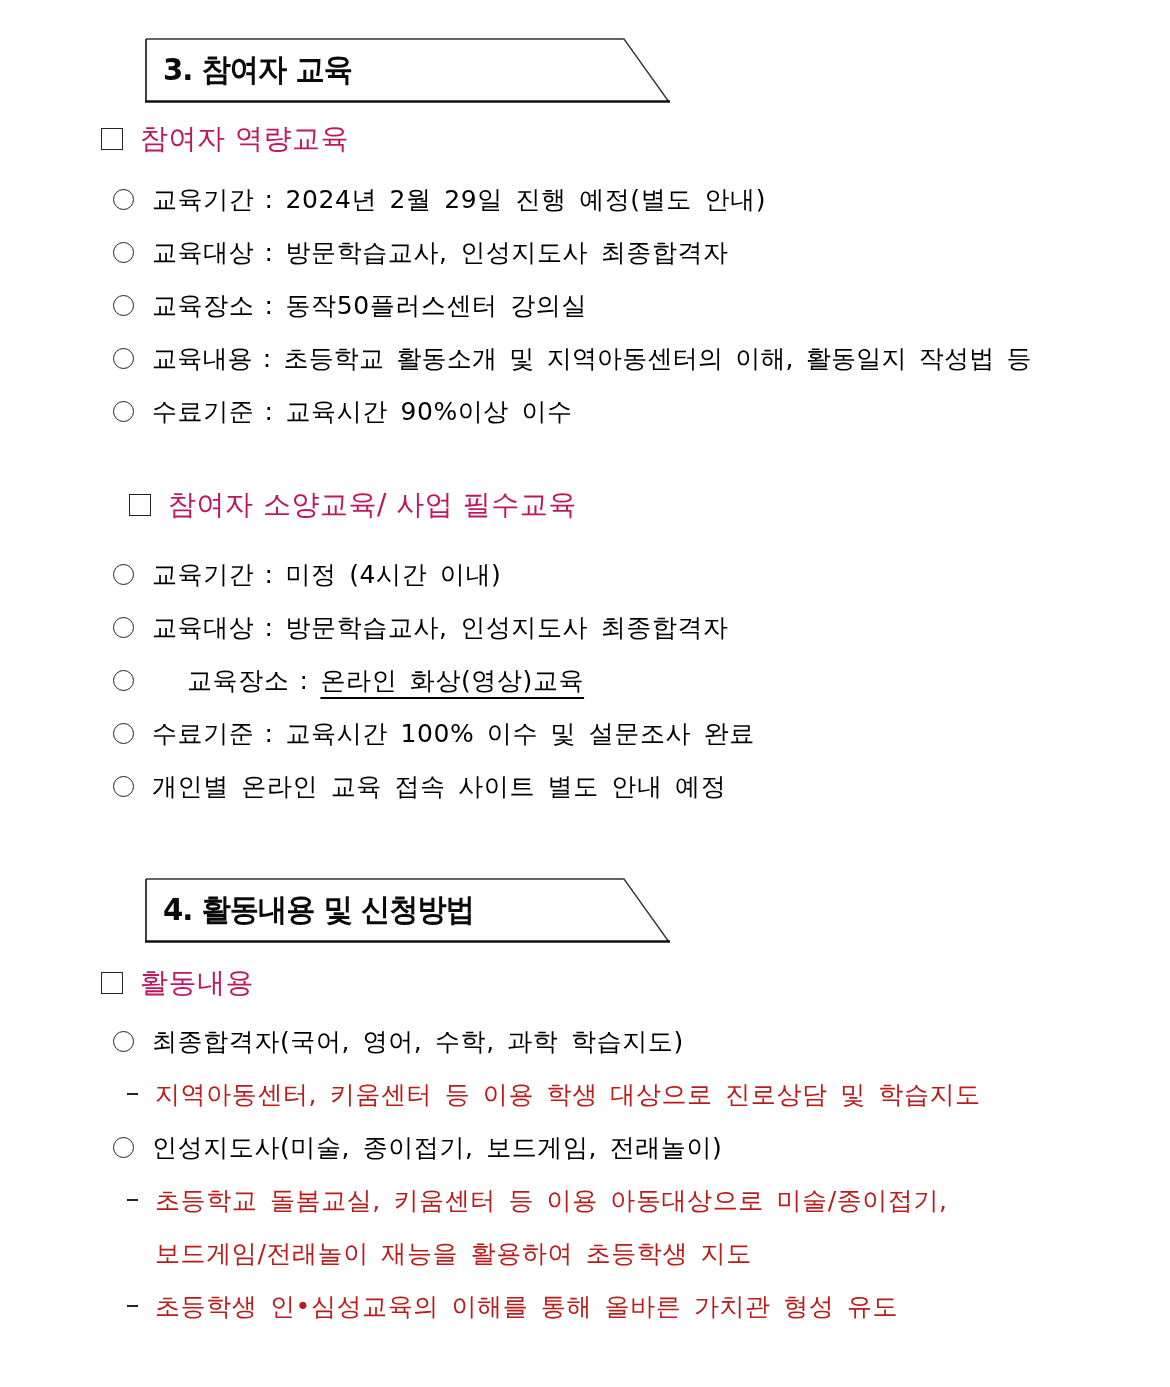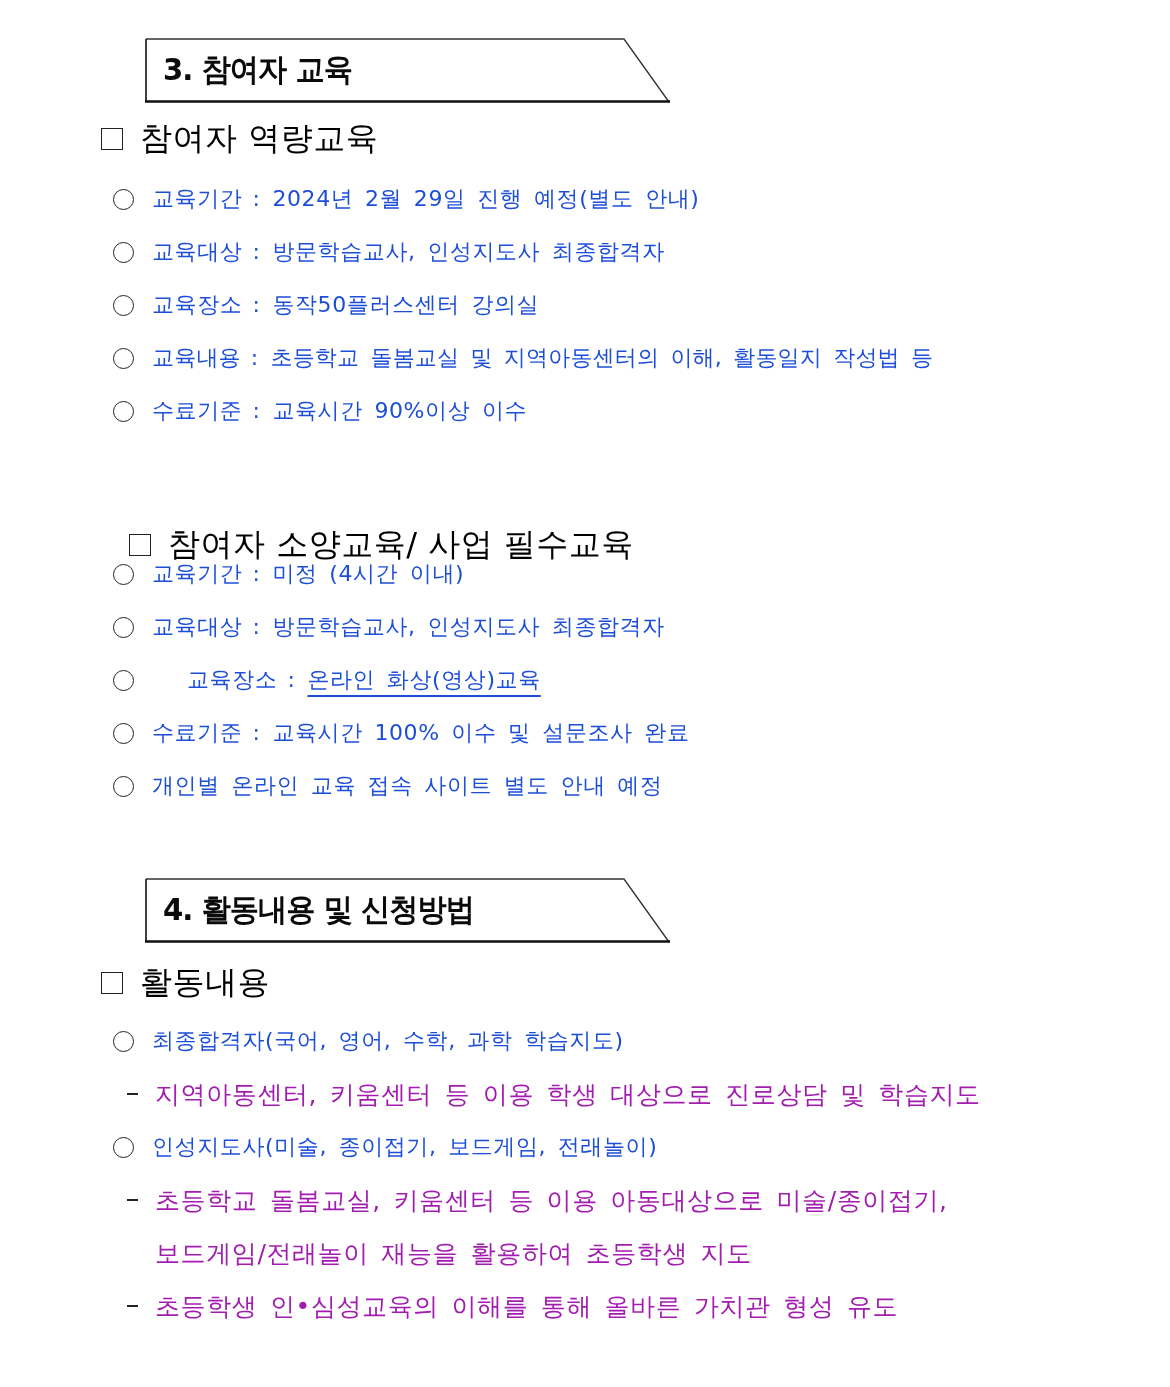--- a/index.html
+++ b/index.html
@@ -17,34 +17,34 @@
     position: absolute; left: 18px; top: 11px;
     font-family: "DejaVu Sans", sans-serif; font-weight: bold;
     font-size: 31px; letter-spacing: -1px; color: #0a0a0a;
     transform: scaleX(0.94); transform-origin: left center;
     white-space: nowrap;
   }
 
   
   .sub-head { position: absolute; left: 101px; height: 34px; display: flex; align-items: center; }
   .sq-box { width: 22px; height: 22px; border: 1.6px solid #222; box-sizing: border-box; margin-right: 17px; background: #fff; }
-  .sub-label { font-size: 32px; letter-spacing: 0.5px; white-space: nowrap; color: #000000; }
+  .sub-label { font-size: 28px; letter-spacing: 0.5px; white-space: nowrap; color: #be185d; }
 
   
   .c-line { position: absolute; left: 113px; height: 34px; display: flex; align-items: center; white-space: nowrap; }
   .circle { width: 21px; height: 21px; border: 1.5px solid #222; border-radius: 50%; box-sizing: border-box; margin-right: 18px; }
-  .c-text { font-size: 22px; letter-spacing: 0.6px; color: #1d4ed8; word-spacing: 4px; }
+  .c-text { font-size: 25px; letter-spacing: 0.6px; color: #000000; word-spacing: 4px; }
   .c-key { margin-right: 10px; }
   .c-sep { margin-right: 12px; }
   .ul { text-decoration: underline; text-underline-offset: 8px; text-decoration-thickness: 1.5px; padding-right: 14px; }
 
   
   .d-line { position: absolute; left: 127px; height: 34px; display: flex; align-items: center; white-space: nowrap; }
   .dash { width: 11px; height: 2px; background: #222; margin-right: 17px; }
-  .d-text { font-size: 25px; letter-spacing: 0.6px; color: #a21caf; word-spacing: 4px; }
+  .d-text { font-size: 25px; letter-spacing: 0.6px; color: #b91c1c; word-spacing: 4px; }
   .cont-line { position: absolute; left: 155px; height: 34px; display: flex; align-items: center; white-space: nowrap; }
 </style>
 </head>
 <body>
 
 <div class="page">
 
   <div class="sec-header" style="top:38px;">
     <svg width="528" height="66">
       <polyline points="1,1 479,1 524,64" fill="none" stroke="#333" stroke-width="1.3"></polyline>
@@ -76,32 +76,32 @@
   <div class="c-line" style="top:288px;justify-content:center;">
     <span class="circle"></span>
     <span class="c-text">
       <span class="c-key">교육장소</span><span class="c-sep">:</span><span>동작50플러스센터 강의실</span>
     </span>
   </div>
 
   <div class="c-line" style="top:341px;">
     <span class="circle"></span>
     <span class="c-text" style="letter-spacing:0.2px;">
-      <span class="c-key">교육내용</span><span class="c-sep">:</span><span>초등학교 돌봄교실 및 지역아동센터의 이해, 활동일지 작성법 등</span>
+      <span class="c-key">교육내용</span><span class="c-sep">:</span><span>초등학교 활동소개 및 지역아동센터의 이해, 활동일지 작성법 등</span>
     </span>
   </div>
 
   <div class="c-line" style="top:394px;">
     <span class="circle"></span>
     <span class="c-text">
       <span class="c-key">수료기준</span><span class="c-sep">:</span><span>교육시간 90%이상 이수</span>
     </span>
   </div>
 
-  <div class="sub-head" style="top:528px;padding-left:28px;">
+  <div class="sub-head" style="top:488px;padding-left:28px;">
     <span class="sq-box"></span>
     <span class="sub-label">참여자 소양교육/ 사업 필수교육</span>
   </div>
 
   <div class="c-line" style="top:557px;">
     <span class="circle"></span>
     <span class="c-text">
       <span class="c-key">교육기간</span><span class="c-sep">:</span><span>미정 (4시간 이내)</span>
     </span>
   </div>

